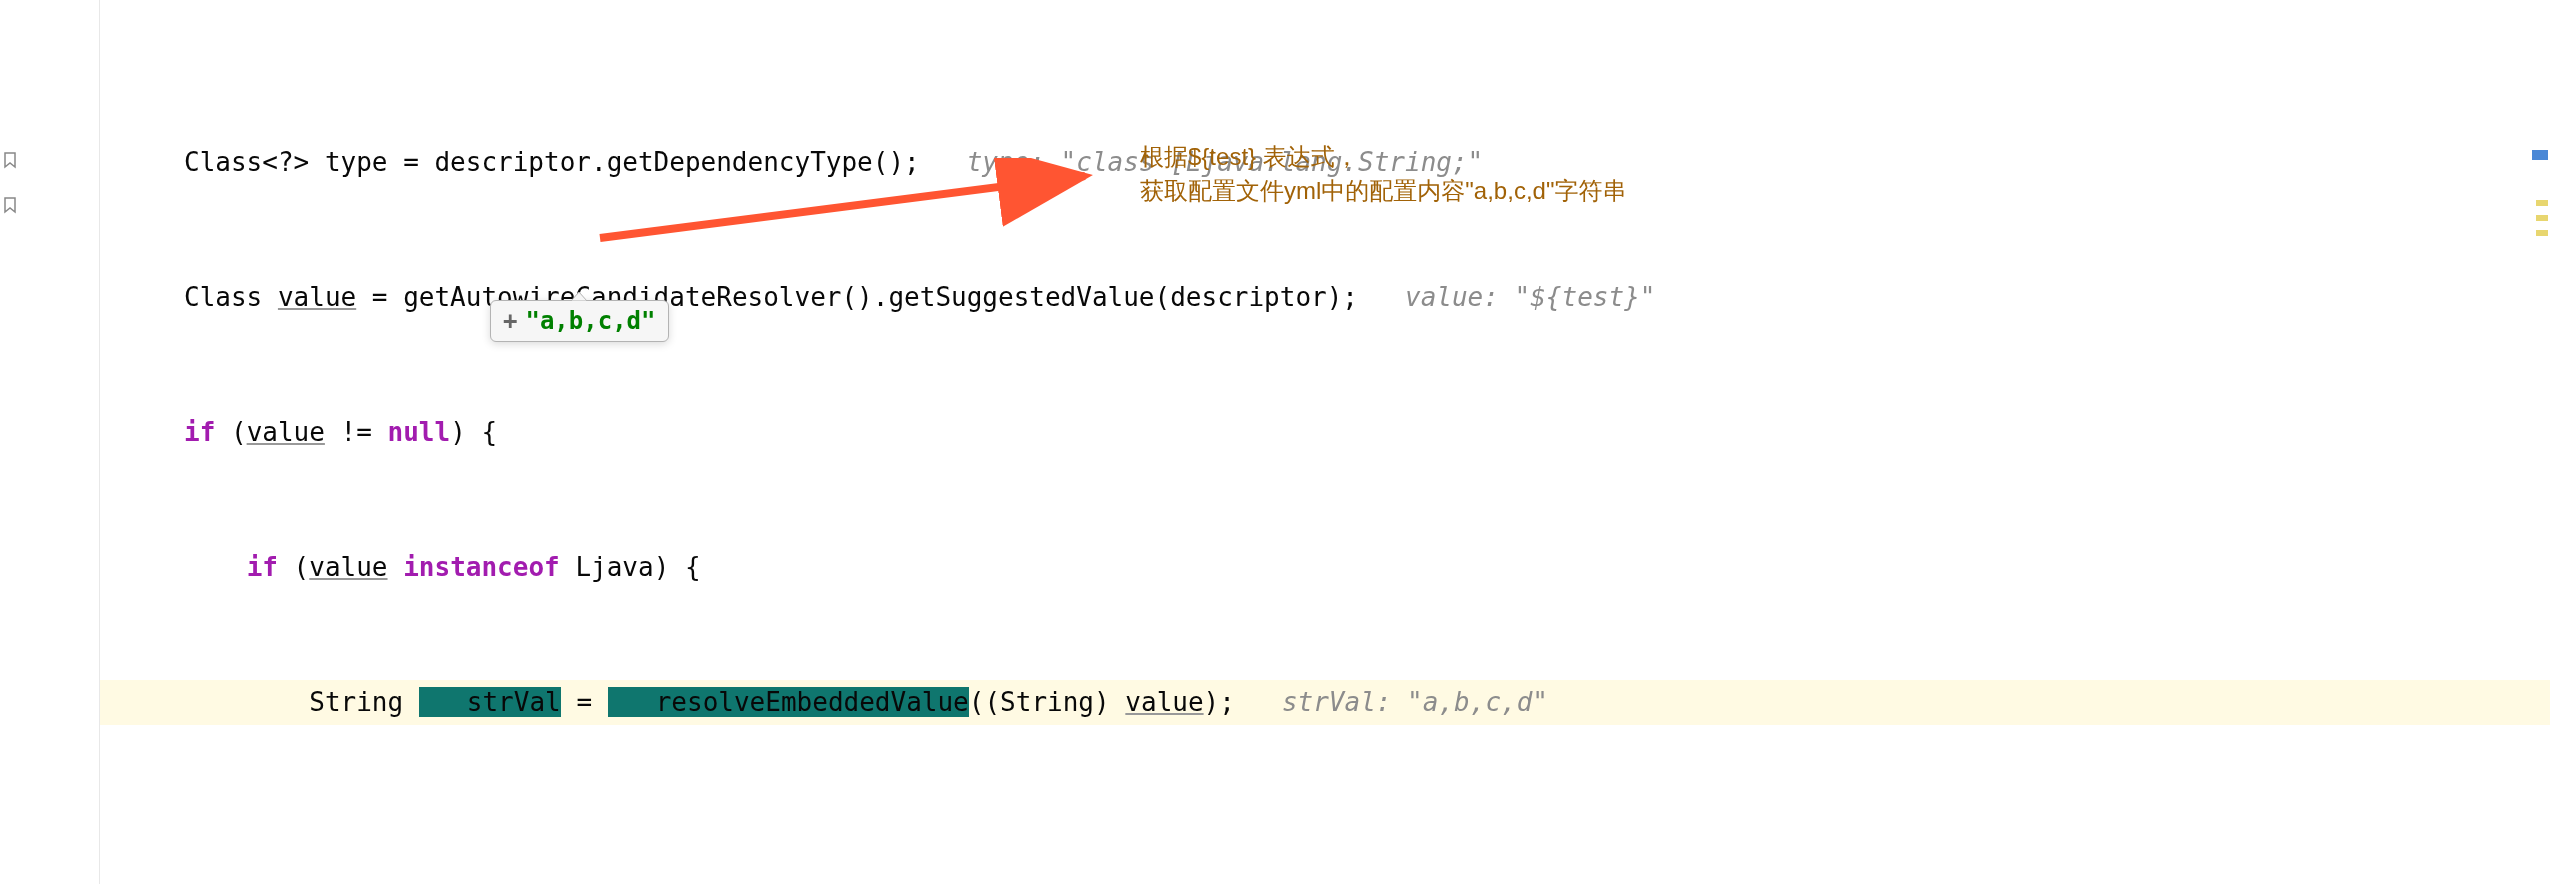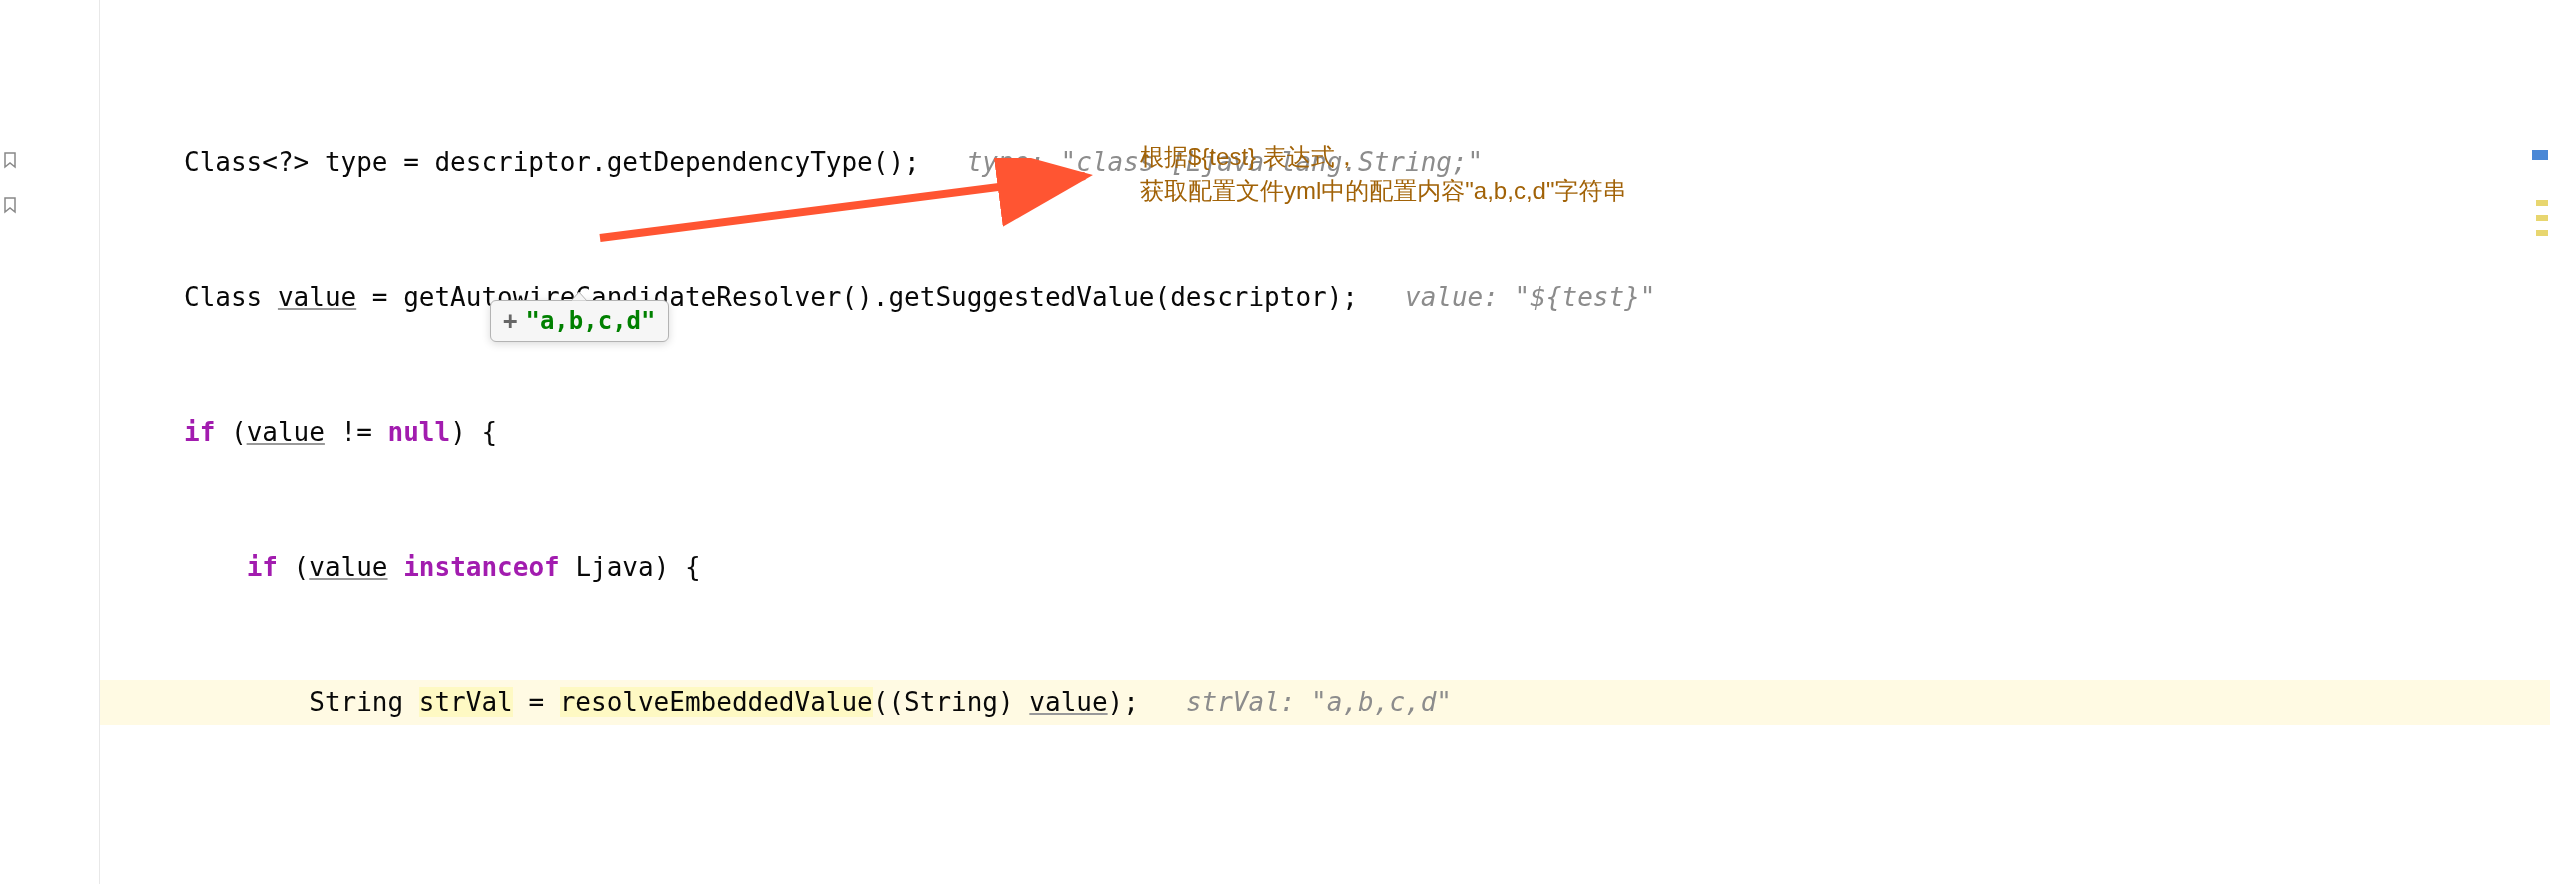--- a/index.html
+++ b/index.html
@@ -42,21 +42,21 @@
       height: 45px;
       line-height: 45px;
       padding-left: 84px;
       position: relative;
     }
     .line.highlighted-yellow { background: #fffae3; }
     .kw { color: #a21caf; font-weight: bold; }
     .plain { color: #080808; }
     .hint { color: #8c8c8c; font-style: italic; }
     .underline-var { text-decoration: underline; text-decoration-color: #999; }
-    .hl-span { background: #fef9c3; }
+    .hl-span { background: #0f766e; padding-left: 48px; }
     .annotation-arrow {
       position: absolute;
       left: 495px;
       top: 158px;
       pointer-events: none;
     }
     .annotation-text {
       position: absolute;
       left: 1000px;
       top: 140px;

